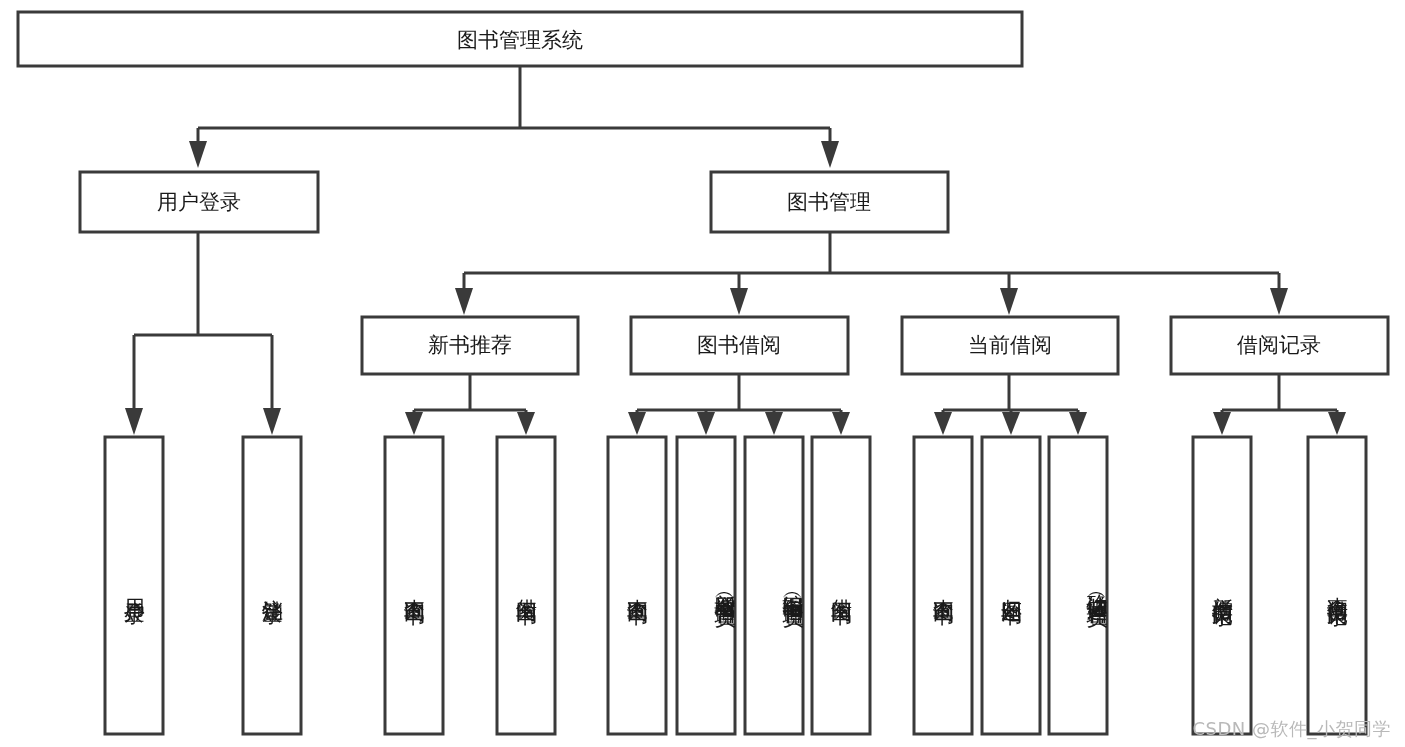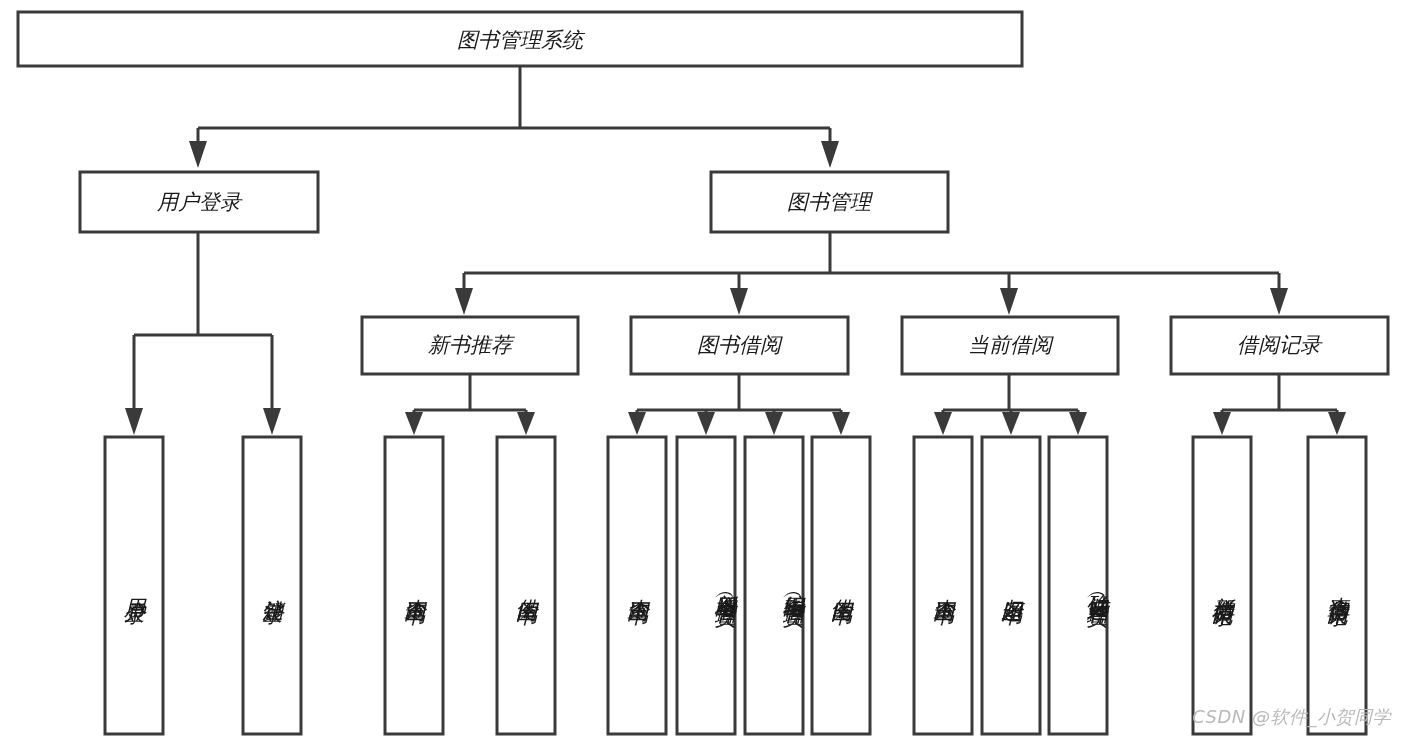--- a/index.html
+++ b/index.html
@@ -11,21 +11,20 @@
     width: 1405px;
     height: 747px;
     font-family: "DejaVu Sans", "Liberation Sans", sans-serif;
     overflow: hidden;
     position: relative;
   }
   #diagram-root {
     position: relative;
     width: 1405px;
     height: 747px;
-    font-style: italic;
   }
   svg.flow {
     position: absolute;
     top: 0;
     left: 0;
     width: 1405px;
     height: 747px;
   }
   .node-box {
     fill: #ffffff;
@@ -62,21 +61,21 @@
     white-space: nowrap;
     display: flex;
     align-items: center;
     justify-content: center;
     pointer-events: none;
     text-align: center;
   }
   .watermark {
     position: absolute;
     right: 14px;
-    bottom: 18px;
+    bottom: 6px;
     font-family: "DejaVu Sans", "Liberation Sans", sans-serif;
     font-size: 18px;
     color: #b9b9b9;
     white-space: nowrap;
     letter-spacing: 0.5px;
   }
 </style>
 </head>
 <body>
 

